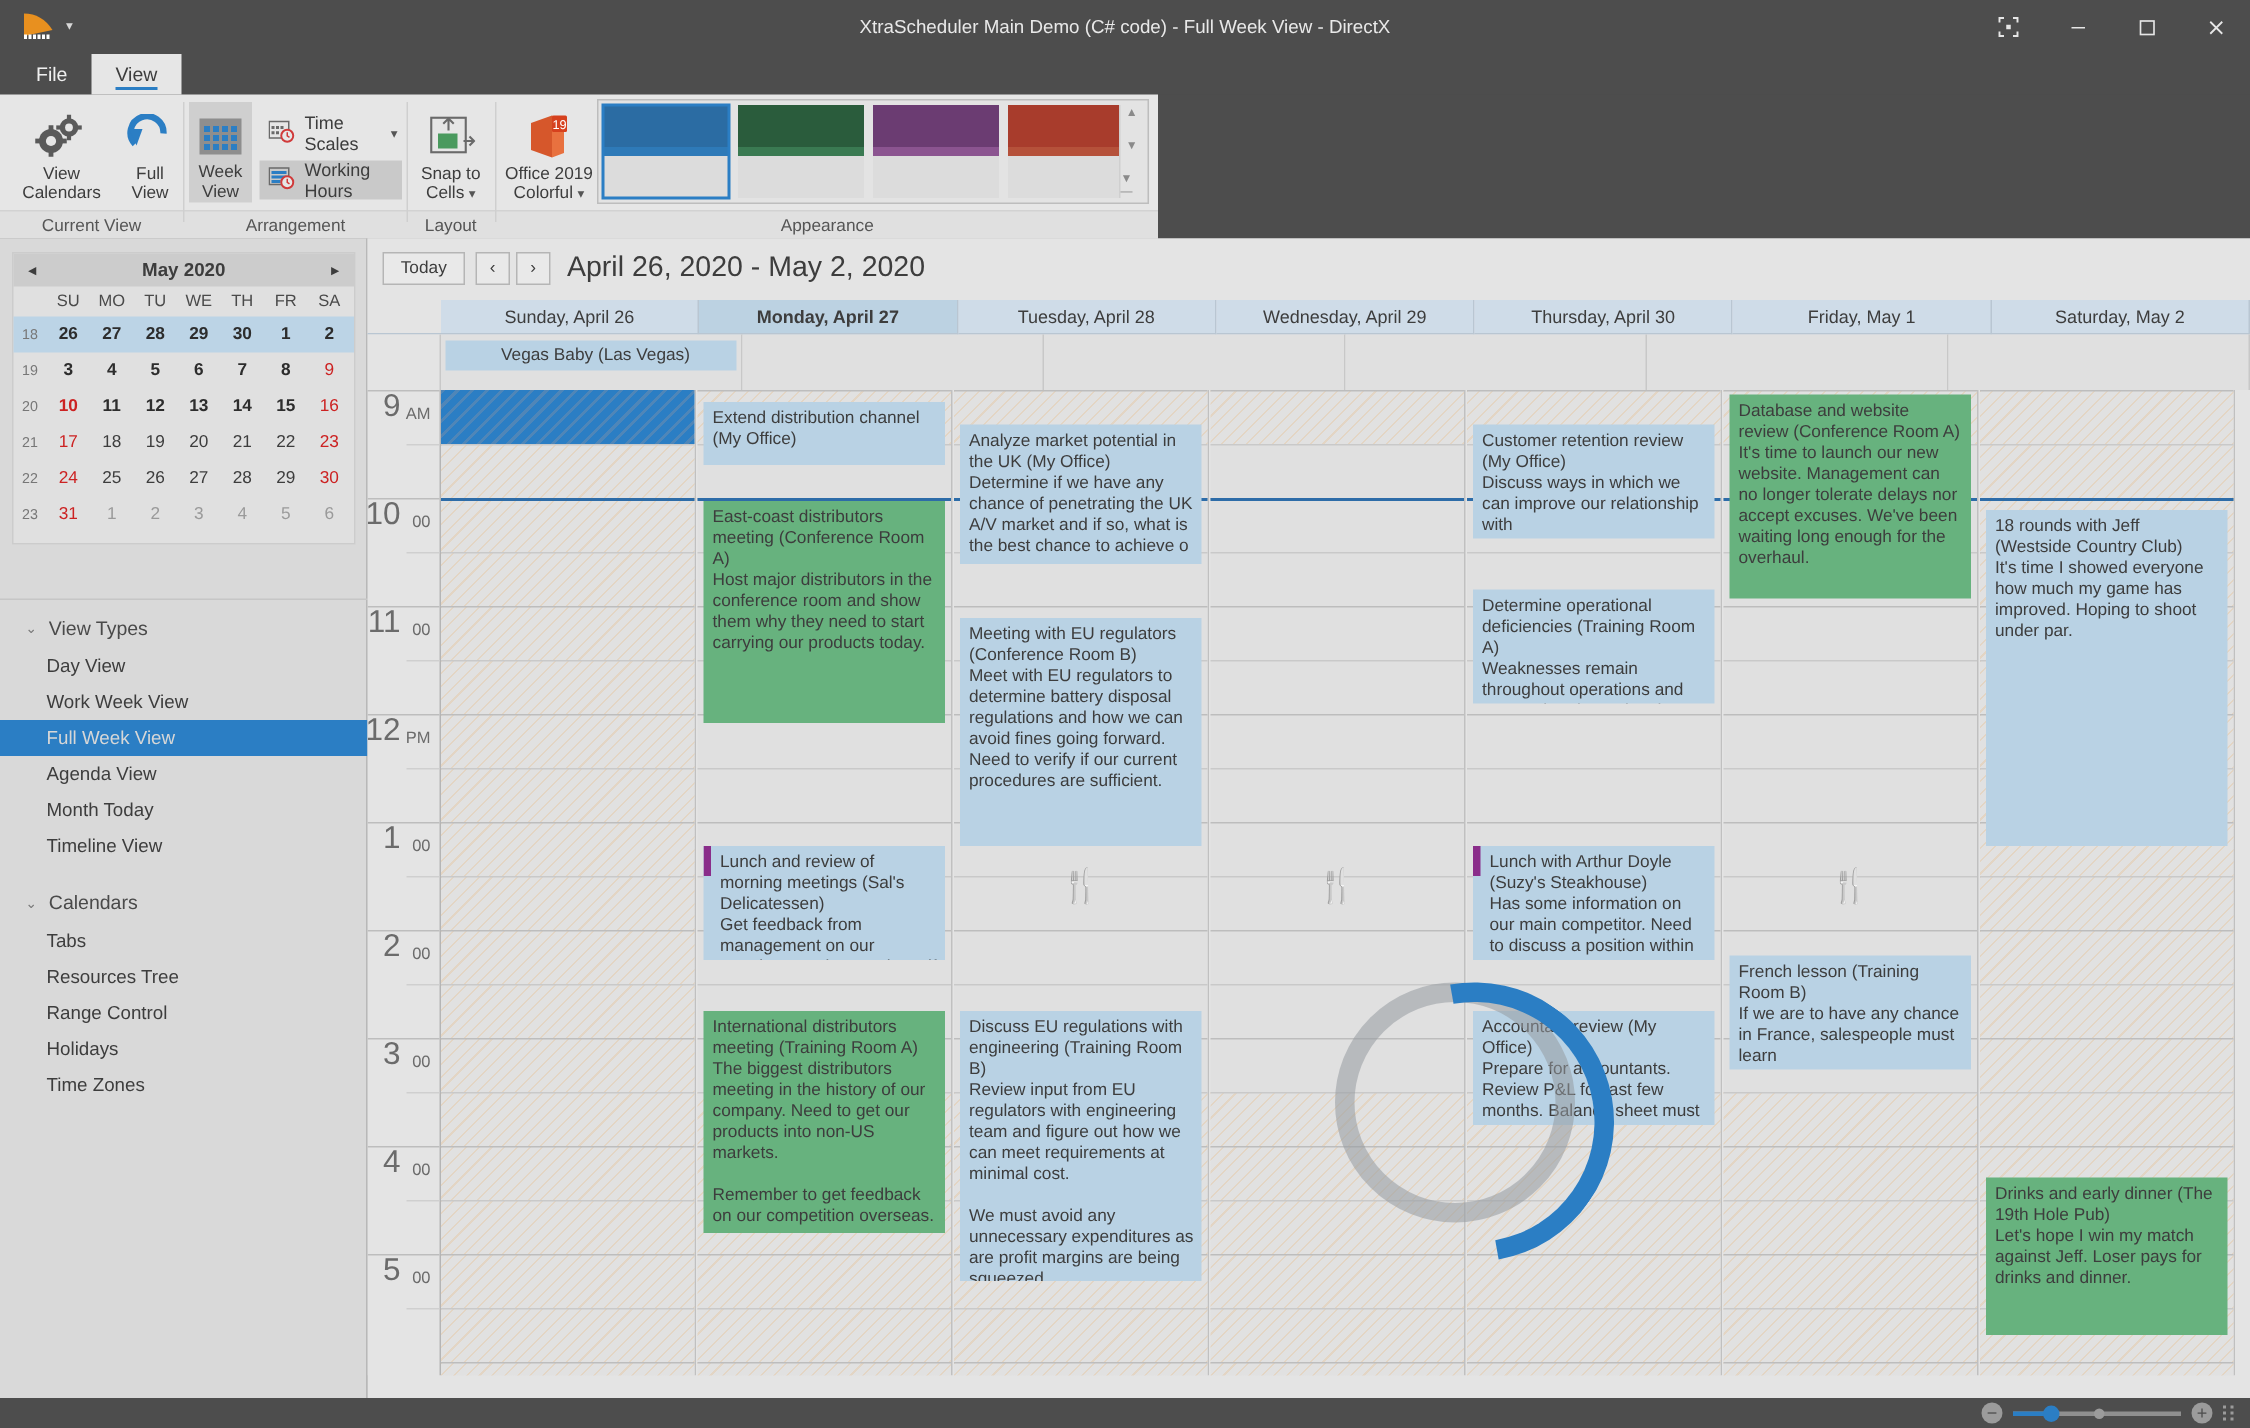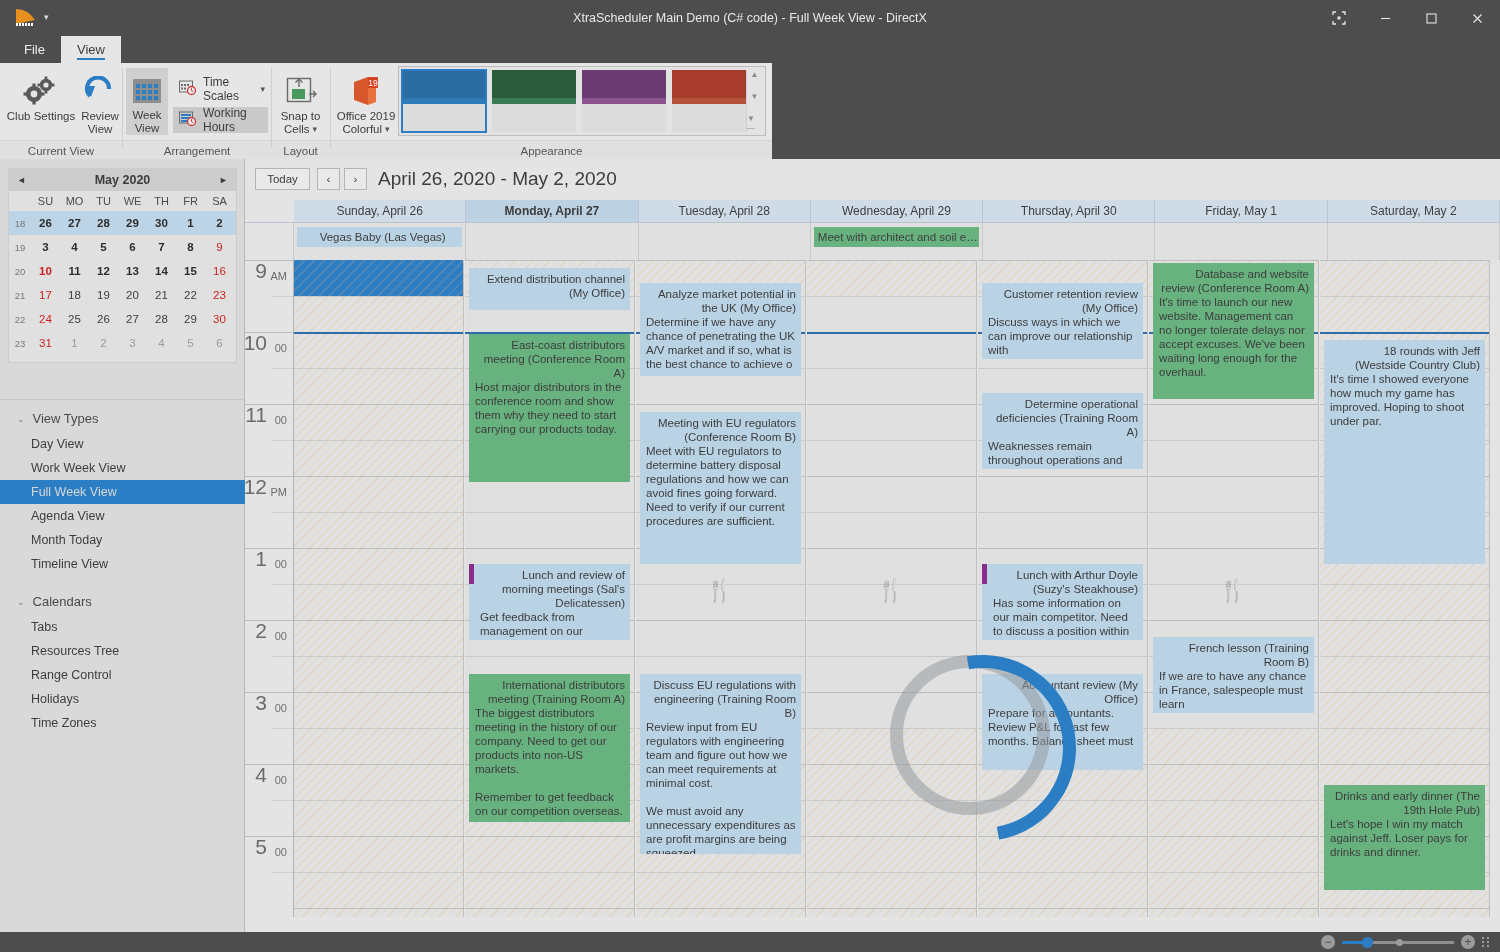--- a/index.html
+++ b/index.html
@@ -230,21 +230,21 @@
   .lunch-ico {
     position:absolute; top:24px; left:50%; transform:translateX(-50%);
     font-size:22px; color:#e2cba4; opacity:.95;
   }
 
   
   .appt {
     position:absolute; font-size:11.5px; line-height:14px; color:#3d3d3d;
     padding:4px 5px 3px 6px; overflow:hidden;
   }
-  .appt .ttl { display:block;text-align:right; }
+  .appt .ttl { display:block; }
   .appt .dsc { display:block; }
   .appt.blue { background:#b9d2e4; }
   .appt.green { background:#67b27e; }
   .appt .statusbar {
     position:absolute; left:0; top:0; bottom:0; width:5px;
   }
 
   
   .statusbar {
     position:absolute; left:0; top:932px; width:1500px; height:20px; background:#4d4d4d;
@@ -357,30 +357,30 @@
           <g fill="#5a5a5a">
             <circle cx="11" cy="19" r="8"></circle>
               <circle cx="11" cy="19" r="3.4" fill="#e6e6e6"></circle>
             <rect x="9.4" y="8.5" width="3.2" height="5"></rect>
               <rect x="9.4" y="24.5" width="3.2" height="5"></rect>
             <rect x="0.5" y="17.4" width="5" height="3.2"></rect>
               <rect x="16.5" y="17.4" width="5" height="3.2"></rect>
           </g>
         </svg>
       </span>
-      <span>Club Settings</span>
+      <span>View Calendars</span>
     </div>
     <div style="position:absolute; left:80px; top:5px; width:40px;" class="bigbtn">
       <span class="ico">
         <svg width="34" height="30" viewBox="0 0 34 30">
           <path d="M7 20 A11 11 0 1 1 26 13" fill="none" stroke="#2b7ec4" stroke-width="4.2"></path>
           <path d="M3 10 L12 10 L8 21 Z" fill="#2b7ec4"></path>
         </svg>
       </span>
-      <span>Review</span>
+      <span>Full</span>
       <span>View</span>
     </div>
     <div class="grp-label">Current View</div>
   </div>
   <div class="grp-sep" style="left:122px;"></div>
 
   <div class="grp" style="left:123px; width:148px;">
     <div class="bigbtn weekview-btn" style="position:absolute; left:3px; top:5px; width:42px; height:67px;">
       <span class="ico">
         <svg width="30" height="26" viewBox="0 0 30 26">
@@ -634,23 +634,20 @@
         <div class="dh">Saturday, May 2</div>
       </div>
 
     <div class="ad-corner"></div>
     <div class="allday-row" id="allday-row">
         <div class="ad-cell">
           <div class="ad-appt ad-blue">Vegas Baby (Las Vegas)</div>
         </div>
         <div class="ad-cell"></div>
         <div class="ad-cell"></div>
-        <div class="ad-cell">
-          <div class="ad-appt ad-green">Meet with architect and soil e…</div>
-        </div>
         <div class="ad-cell"></div>
         <div class="ad-cell"></div>
         <div class="ad-cell"></div>
       </div>
 
     <div class="gridarea">
       <div class="ruler" id="time-ruler">
           <div class="ruler-slot" style="top: 0px;">
             <span class="hr">9</span>
             <span class="mn">AM</span>
@@ -1027,21 +1024,21 @@
           </div>
           <div class="appt blue" style="left: 688px; top: 133px; width: 161px; height: 76px;">
             <span class="ttl">Determine operational deficiencies (Training Room A)</span>
             <span class="dsc">Weaknesses remain throughout operations and we need to determine the</span>
           </div>
           <div class="appt blue" style="left: 688px; top: 304px; width: 161px; height: 76px; padding-left: 11px;">
             <div class="statusbar" style="background: rgb(138, 45, 138);"></div>
             <span class="ttl">Lunch with Arthur Doyle (Suzy's Steakhouse)</span>
             <span class="dsc">Has some information on our main competitor. Need to discuss a position within our</span>
           </div>
-          <div class="appt blue" style="left: 688px; top: 414px; width: 161px; height: 96px;">
+          <div class="appt blue" style="left: 688px; top: 414px; width: 161px; height: 76px;">
             <span class="ttl">Accountant review (My Office)</span>
             <span class="dsc">Prepare for accountants. Review P&amp;L for last few months. Balance sheet must</span>
           </div>
           <div class="appt green" style="left: 859px; top: 3px; width: 161px; height: 136px;">
             <span class="ttl">Database and website review (Conference Room A)</span>
             <span class="dsc">It's time to launch our new website. Management can no longer tolerate delays nor accept excuses. We've been waiting long enough for the overhaul.</span>
           </div>
           <div class="appt blue" style="left: 859px; top: 377px; width: 161px; height: 76px;">
             <span class="ttl">French lesson (Training Room B)</span>
             <span class="dsc">If we are to have any chance in France, salespeople must learn</span>

